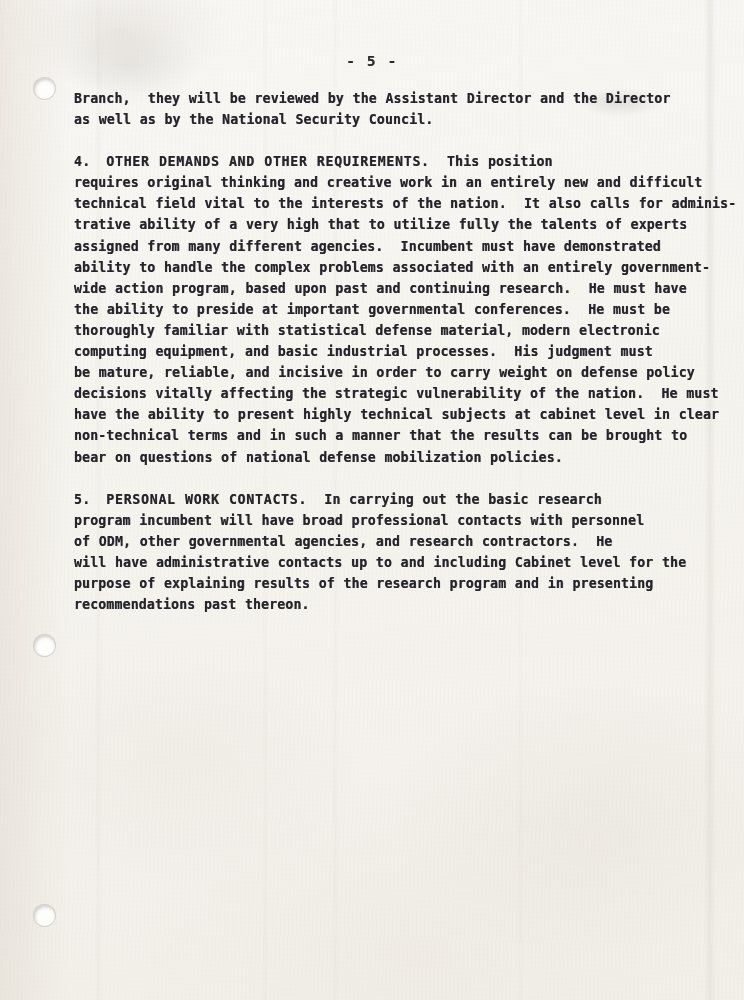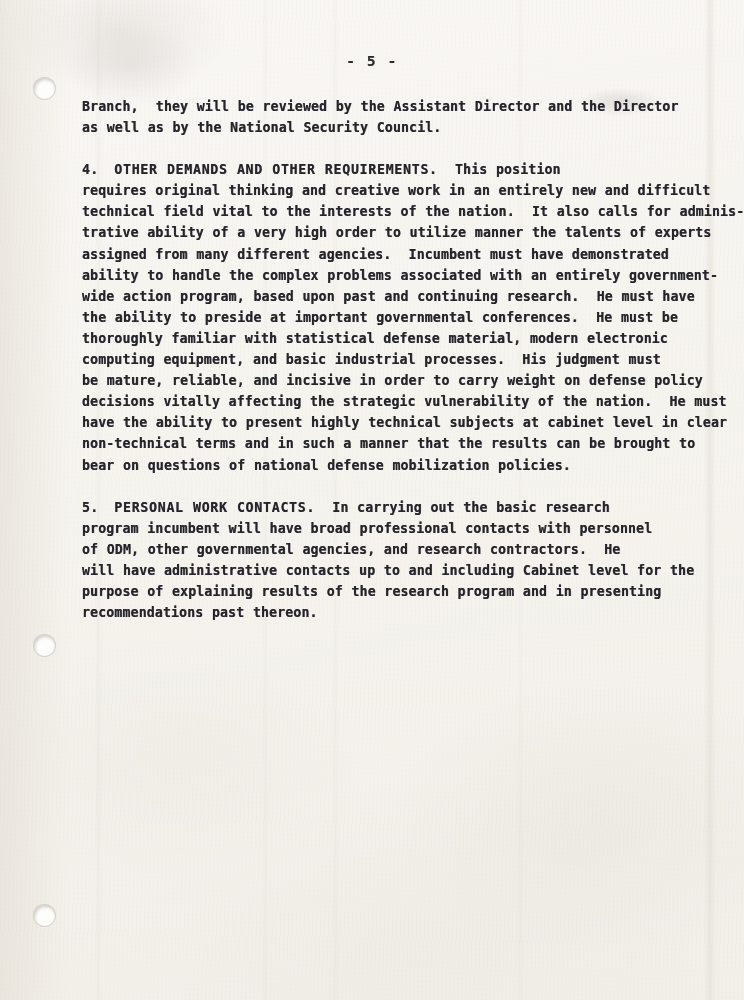--- a/index.html
+++ b/index.html
@@ -113,21 +113,21 @@
   }
 
   .body {
     position: absolute;
     left: 74px;
     top: 88px;
     width: 600px;
   }
 
   p.para {
-    margin: 8px;
+    margin: 0;
     font-size: 13.2px;
     line-height: 21.1px;
     color: #24242a;
     font-weight: bold;
     letter-spacing: 0.15px;
     word-spacing: 0.5px;
     text-shadow:
       0.35px 0.25px 0.35px rgba(45,45,52,0.55),
       -0.25px 0.15px 0.5px rgba(90,90,100,0.28);
   }
@@ -176,21 +176,21 @@
 
       <p class="para">
         <span class="line">Branch,  they will be reviewed by the Assistant Director and the Director</span>
           <span class="line">as well as by the National Security Council.</span>
       </p>
 
       <p class="para">
         <span class="line"><span class="sec-num">4.</span><span class="sec-gap"></span><span class="sec-title">OTHER DEMANDS AND OTHER REQUIREMENTS.</span>  <span>This position</span></span>
           <span class="line">requires original thinking and creative work in an entirely new and difficult</span>
           <span class="line">technical field vital to the interests of the nation.  It also calls for adminis-</span>
-          <span class="line">trative ability of a very high order to utilize manner the talents of experts</span>
+          <span class="line">trative ability of a very high that to utilize fully the talents of experts</span>
           <span class="line">assigned from many different agencies.  Incumbent must have demonstrated</span>
           <span class="line">ability to handle the complex problems associated with an entirely government-</span>
           <span class="line">wide action program, based upon past and continuing research.  He must have</span>
           <span class="line">the ability to preside at important governmental conferences.  He must be</span>
           <span class="line">thoroughly familiar with statistical defense material, modern electronic</span>
           <span class="line">computing equipment, and basic industrial processes.  His judgment must</span>
           <span class="line">be mature, reliable, and incisive in order to carry weight on defense policy</span>
           <span class="line">decisions vitally affecting the strategic vulnerability of the nation.  He must</span>
           <span class="line">have the ability to present highly technical subjects at cabinet level in clear</span>
           <span class="line">non-technical terms and in such a manner that the results can be brought to</span>

